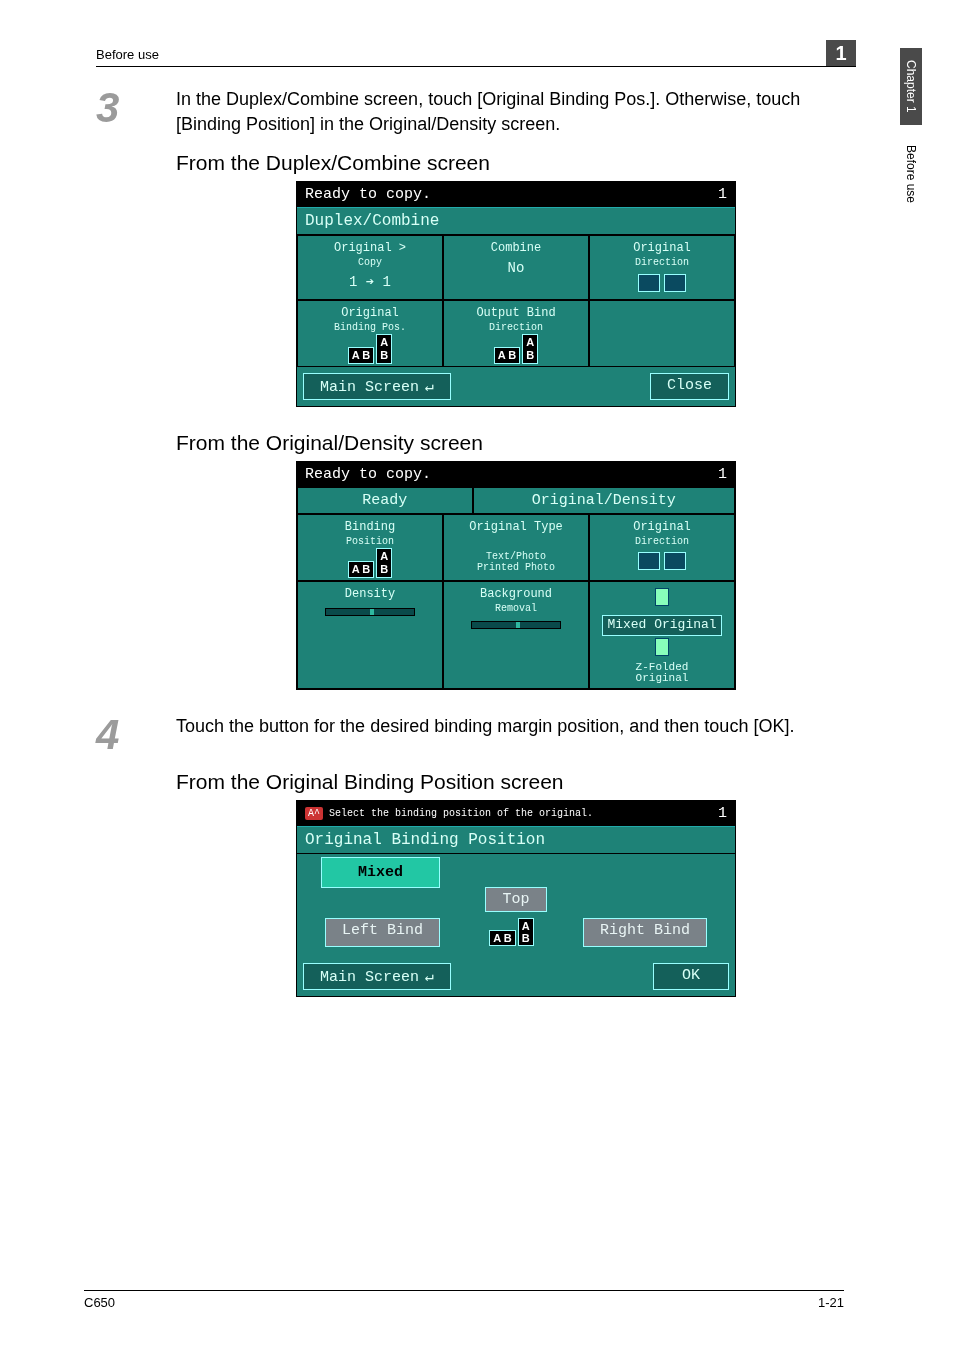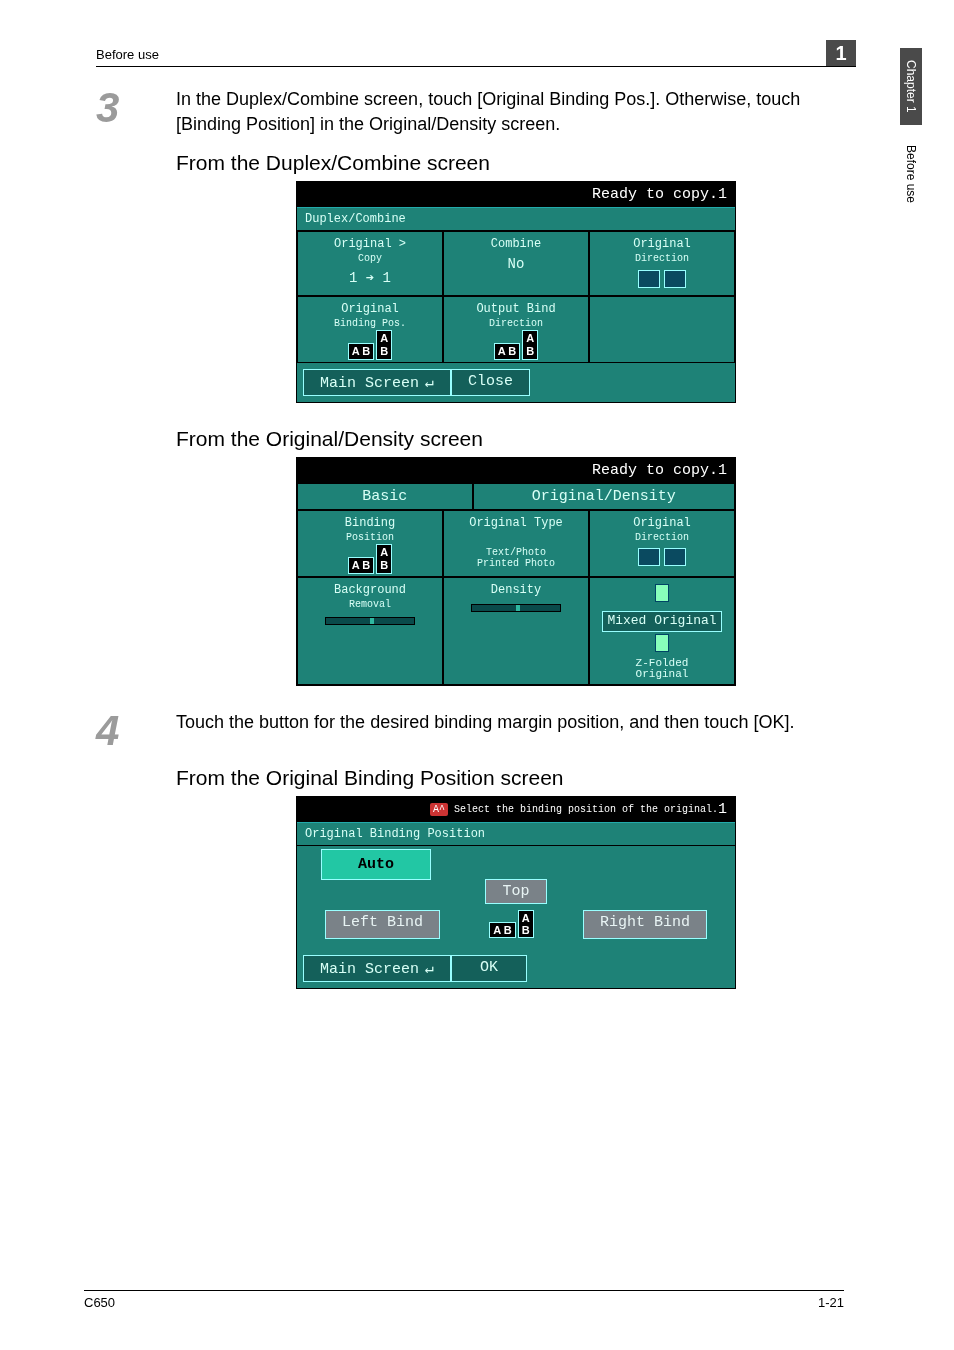--- a/index.html
+++ b/index.html
@@ -71,29 +71,29 @@
     border: 1px solid #000;
     background: #000;
     color: #c7f3e8;
     font-family: "Courier New", monospace;
     font-size: 15px;
   }
   .panel-top {
     background: #000;
     color: #fff;
     display: flex;
-    justify-content: flex-end;
+    justify-content: space-between;
     padding: 4px 8px;
     font-size: 15px;
   }
   .panel-titlebar {
     background: #1e8277;
     color: #d8fff6;
     padding: 4px 8px;
-    font-size: 12px;
+    font-size: 16px;
     border-top: 1px solid #2aa;
     border-bottom: 1px solid #000;
   }
   .panel-tabs { display: flex; }
   .panel-tab {
     flex: 1;
     background: #1e8277;
     color: #d8fff6;
     text-align: center;
     padding: 4px 0;
@@ -132,20 +132,21 @@
     display:inline-block;
     width:22px; height:18px;
     background:#0a4a60;
     border:1px solid #9ff;
     margin:0 2px;
   }
   .bottom-row {
     display:flex;
     padding:6px;
     background:#1e8277;
+    justify-content: space-between;
   }
   .btn {
     background:#14605a;
     color:#d8fff6;
     border:1px solid #9ff;
     padding:3px 16px;
     font-size:15px;
     font-family:"Courier New",monospace;
   }
   .btn.bright { background:#22c7a4; color:#000; font-weight:bold; }
@@ -240,44 +241,44 @@
   </div>
 
   <div class="subtext">From the Original/Density screen</div>
 
   <div class="panel">
     <div class="panel-top">
       <span>Ready to copy.</span>
       <span>1</span>
     </div>
     <div class="panel-tabs">
-      <div class="panel-tab">Basic</div>
+      <div class="panel-tab">Ready</div>
       <div class="panel-tab" style="flex:1.5">Original/Density</div>
     </div>
     <div class="grid3">
       <div class="cell">
         <div><span>Binding</span><br><span class="small10">Position</span></div>
         <div class="ab-icon"><span class="ab-box">A B</span><span class="ab-box">A<br>B</span></div>
       </div>
       <div class="cell">
         <div>Original Type</div>
         <div class="small10" style="margin-top:16px;"><span>Text/Photo</span><br><span>Printed Photo</span></div>
       </div>
       <div class="cell">
         <div><span>Original</span><br><span class="small10">Direction</span></div>
         <div class="dir-icons"><span class="dir-box"></span><span class="dir-box"></span></div>
       </div>
     </div>
     <div class="grid3">
       <div class="cell">
+        <div>Density</div>
+        <span class="slider"></span>
+      </div>
+      <div class="cell">
         <div><span>Background</span><br><span class="small10">Removal</span></div>
-        <span class="slider"></span>
-      </div>
-      <div class="cell">
-        <div>Density</div>
         <span class="slider"></span>
       </div>
       <div class="cell" style="padding:4px 2px">
         <span class="doc-icon"></span>
         <div class="mixed-box">Mixed Original</div>
         <span class="doc-icon"></span>
         <div style="font-size:11px; line-height:1;"><span>Z-Folded</span><br><span>Original</span></div>
       </div>
     </div>
   </div>
@@ -292,21 +293,21 @@
     <div class="panel-top" style="align-items:center;">
       <span style="display:flex;align-items:center;gap:6px;">
         <span style="background:#c33;color:#fff;font-size:10px;padding:1px 3px;border-radius:2px;">A^</span>
         <span class="small10">Select the binding position of the original.</span>
       </span>
       <span>1</span>
     </div>
     <div class="panel-titlebar">Original Binding Position</div>
     <div class="center-area">
       <div style="width:100%;text-align:left;padding-left:20px;">
-        <span class="btn bright" style="padding:6px 36px;">Auto</span>
+        <span class="btn bright" style="padding:6px 36px;">Mixed</span>
       </div>
       <span class="btn gray">Top</span>
       <div class="row-around">
         <span class="btn gray">Left Bind</span>
         <span class="ab-icon"><span class="ab-box">A B</span><span class="ab-box">A<br>B</span></span>
         <span class="btn gray">Right Bind</span>
       </div>
     </div>
     <div class="bottom-row">
       <span class="btn"><span>Main Screen</span><span class="arrowup">↵</span></span>

